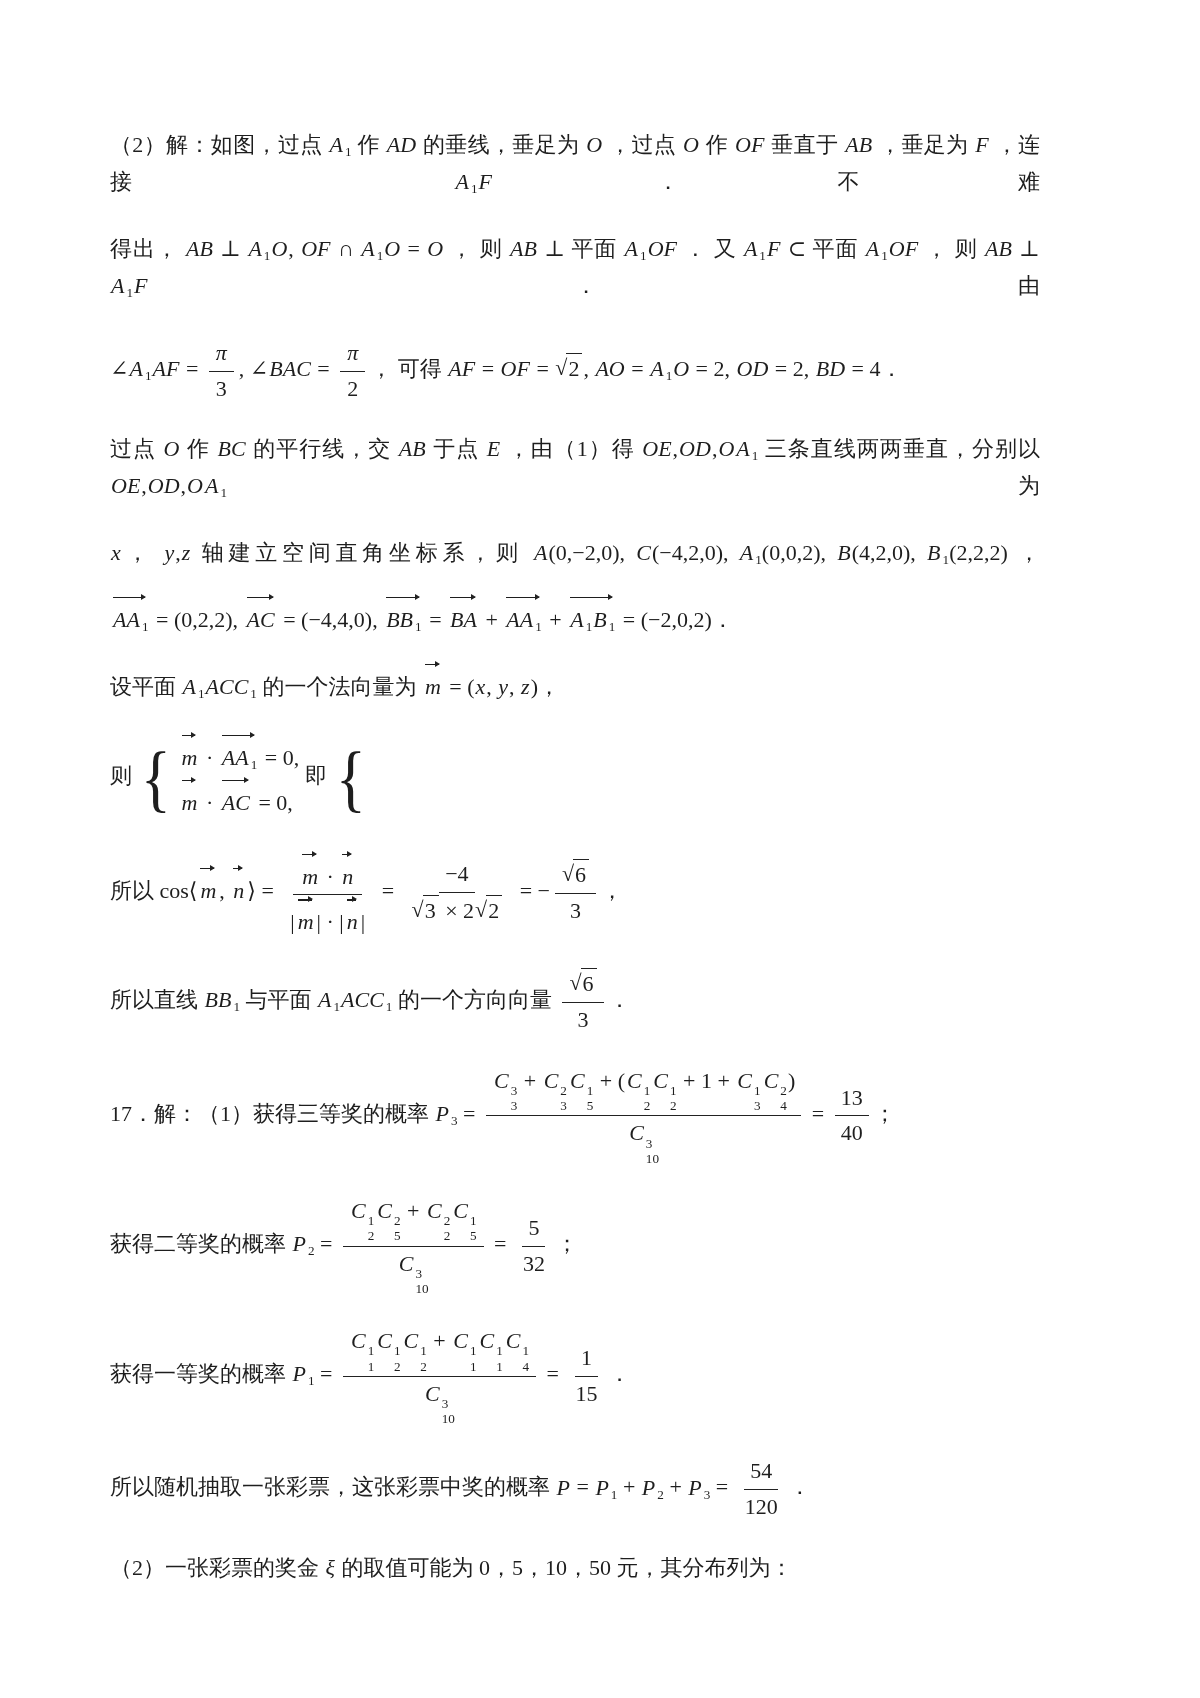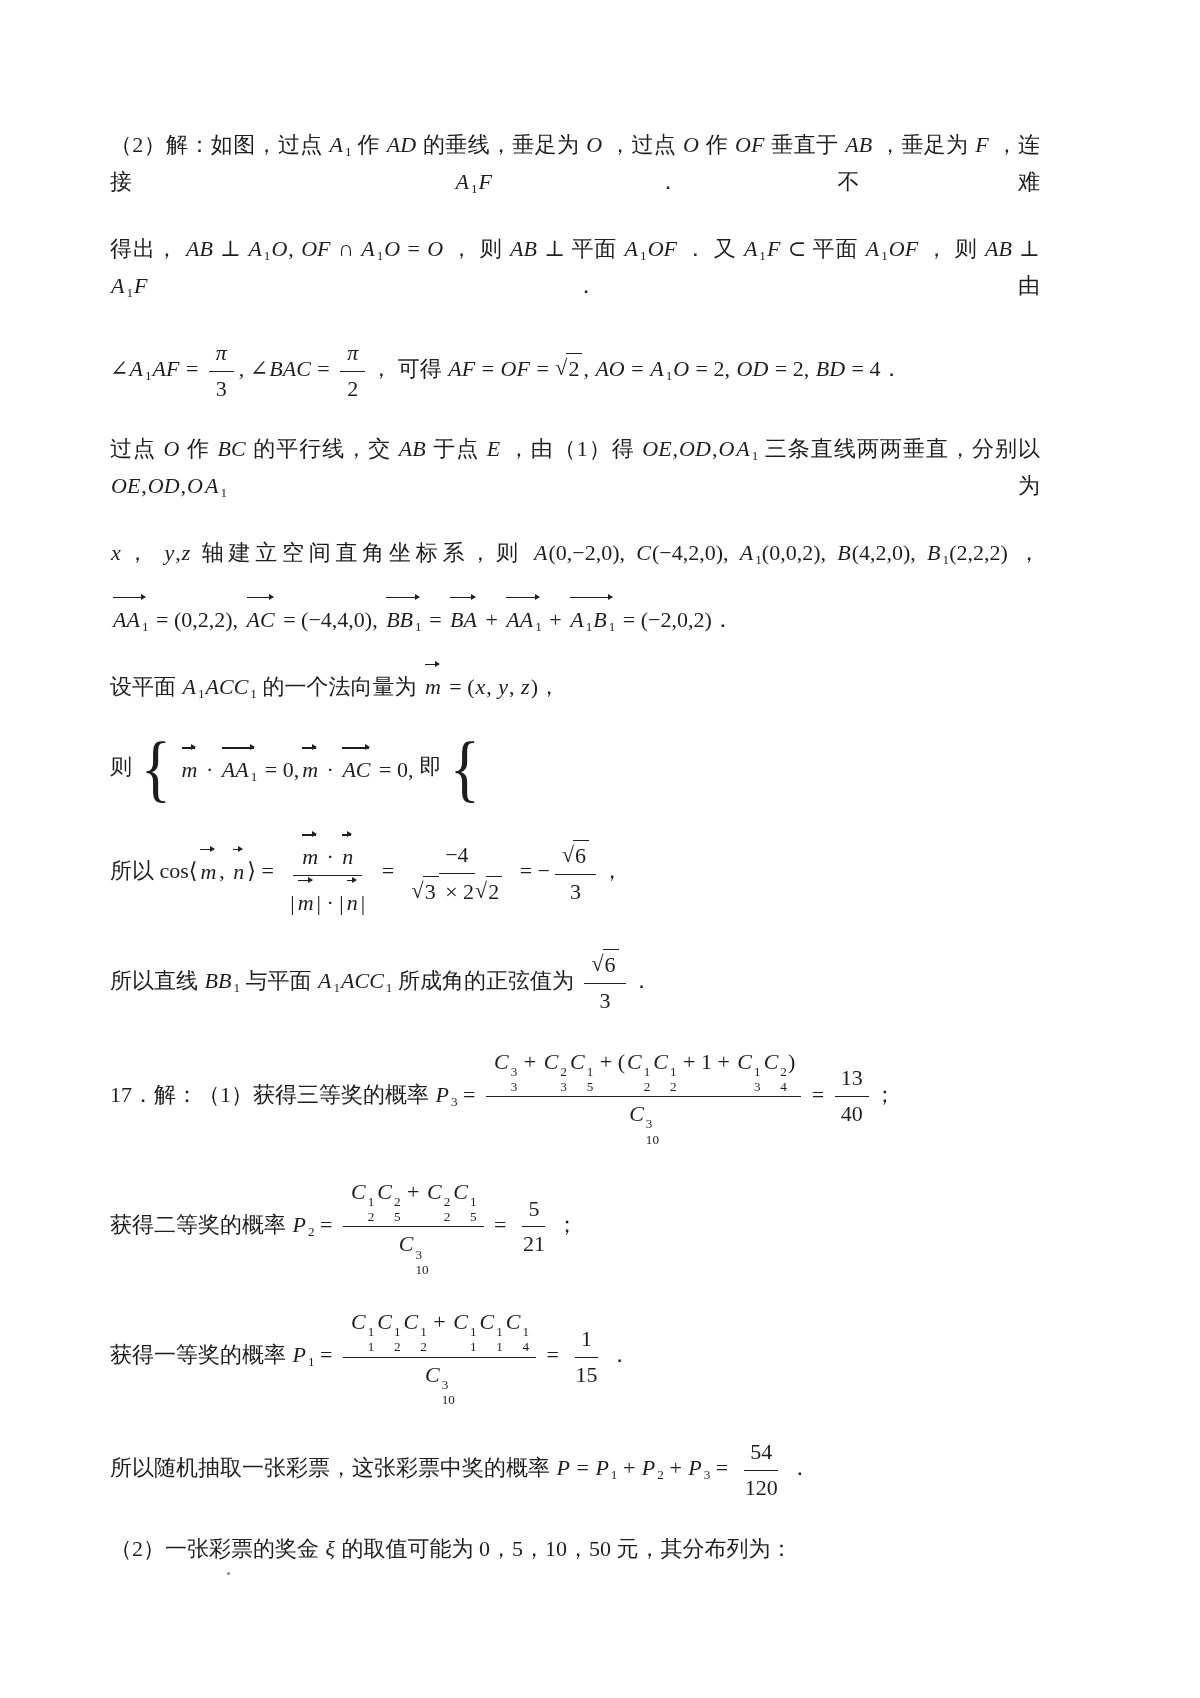--- a/index.html
+++ b/index.html
@@ -27,21 +27,21 @@
   .fden:has(.vec){padding-top:12px;}
   .sqrt{display:inline-block;white-space:nowrap;margin:0 1px;}
   .rad{display:inline-block;transform:translateY(-1px);}
   .sqi{display:inline-block;border-top:1.5px solid #222;padding:0 3px 0 2px;margin-left:-1px;}
   .vec{display:inline-block;position:relative;margin:0 2px;white-space:nowrap;}
   .vec-arrow{position:absolute;left:1px;right:3px;top:-8px;height:1.2px;background:currentColor;}
   .vec-arrow::after{content:"";position:absolute;right:-1px;top:-3px;width:0;height:0;
     border-left:5px solid #222;border-top:3px solid transparent;border-bottom:3px solid transparent;}
   .cases{display:inline-flex;align-items:center;vertical-align:middle;margin:0 6px;}
   .cases-brace{font-size:74px;line-height:0.8;font-weight:400;margin-right:5px;transform:scaleX(0.85);}
-  .cases-rows{display:inline-flex;flex-direction:row;row-gap:10px;}
+  .cases-rows{display:inline-flex;flex-direction:column;row-gap:10px;}
   .cases-row{line-height:1.35;padding-top:4px;white-space:nowrap;}
   .speck{position:absolute;left:209px;top:1572px;width:3px;height:3px;border-radius:50%;background:#8a8a8a;}
 </style>
 </head>
 <body>
 
 <div class="page">
   <div class="content">
     <div class="line justify"><span class="mtxt">（2）解：如图，过点 </span><span class="mvs"><span class="mvar">A</span><span class="msub">1</span></span><span class="mtxt"> 作 </span><span class="mvar">AD</span><span class="mtxt"> 的垂线，垂足为 </span><span class="mvar">O</span><span class="mtxt"> ，过点 </span><span class="mvar">O</span><span class="mtxt"> 作 </span><span class="mvar">OF</span><span class="mtxt"> 垂直于 </span><span class="mvar">AB</span><span class="mtxt"> ，垂足为 </span><span class="mvar">F</span><span class="mtxt"> ，连接 </span><span class="mvs"><span class="mvar">A</span><span class="msub">1</span></span><span class="mvar">F</span><span class="mtxt"> ．不难</span></div>
     <div class="line justify"><span class="mtxt">得出， </span><span class="mvar">AB</span><span class="mtxt"> ⊥ </span><span class="mvs"><span class="mvar">A</span><span class="msub">1</span></span><span class="mvar">O</span><span class="mtxt">, </span><span class="mvar">OF</span><span class="mtxt"> ∩ </span><span class="mvs"><span class="mvar">A</span><span class="msub">1</span></span><span class="mvar">O</span><span class="mtxt"> = </span><span class="mvar">O</span><span class="mtxt"> ， 则 </span><span class="mvar">AB</span><span class="mtxt"> ⊥ 平面 </span><span class="mvs"><span class="mvar">A</span><span class="msub">1</span></span><span class="mvar">OF</span><span class="mtxt"> ． 又 </span><span class="mvs"><span class="mvar">A</span><span class="msub">1</span></span><span class="mvar">F</span><span class="mtxt"> ⊂ 平面 </span><span class="mvs"><span class="mvar">A</span><span class="msub">1</span></span><span class="mvar">OF</span><span class="mtxt"> ， 则 </span><span class="mvar">AB</span><span class="mtxt"> ⊥ </span><span class="mvs"><span class="mvar">A</span><span class="msub">1</span></span><span class="mvar">F</span><span class="mtxt"> ．由</span></div>
@@ -68,21 +68,21 @@
     <div class="line"><span class="mtxt">所以 cos⟨</span><span class="vec"><span class="vec-arrow"></span><span class="vec-body"><span class="mvar">m</span></span></span><span class="mtxt">, </span><span class="vec"><span class="vec-arrow"></span><span class="vec-body"><span class="mvar">n</span></span></span><span class="mtxt">⟩ = </span><span class="frac">
           <span class="fnum"><span class="vec"><span class="vec-arrow"></span><span class="vec-body"><span class="mvar">m</span></span></span><span class="mtxt"> · </span><span class="vec"><span class="vec-arrow"></span><span class="vec-body"><span class="mvar">n</span></span></span></span>
           <span class="fden"><span class="mtxt">|</span><span class="vec"><span class="vec-arrow"></span><span class="vec-body"><span class="mvar">m</span></span></span><span class="mtxt">| · |</span><span class="vec"><span class="vec-arrow"></span><span class="vec-body"><span class="mvar">n</span></span></span><span class="mtxt">|</span></span>
         </span><span class="mtxt"> = </span><span class="frac">
           <span class="fnum"><span class="mtxt">−4</span></span>
           <span class="fden"><span class="sqrt"><span class="rad">√</span><span class="sqi"><span class="mtxt">3</span></span></span><span class="mtxt"> × 2</span><span class="sqrt"><span class="rad">√</span><span class="sqi"><span class="mtxt">2</span></span></span></span>
         </span><span class="mtxt"> = −</span><span class="frac">
           <span class="fnum"><span class="sqrt"><span class="rad">√</span><span class="sqi"><span class="mtxt">6</span></span></span></span>
           <span class="fden"><span class="mtxt">3</span></span>
         </span><span class="mtxt">，</span></div>
-    <div class="line"><span class="mtxt">所以直线 </span><span class="mvs"><span class="mvar">BB</span><span class="msub">1</span></span><span class="mtxt"> 与平面 </span><span class="mvs"><span class="mvar">A</span><span class="msub">1</span></span><span class="mvs"><span class="mvar">ACC</span><span class="msub">1</span></span><span class="mtxt"> 所成角的正弦值为 </span><span class="frac">
+    <div class="line"><span class="mtxt">所以直线 </span><span class="mvs"><span class="mvar">BB</span><span class="msub">1</span></span><span class="mtxt"> 与平面 </span><span class="mvs"><span class="mvar">A</span><span class="msub">1</span></span><span class="mvs"><span class="mvar">ACC</span><span class="msub">1</span></span><span class="mtxt"> 的一个方向向量 </span><span class="frac">
           <span class="fnum"><span class="sqrt"><span class="rad">√</span><span class="sqi"><span class="mtxt">6</span></span></span></span>
           <span class="fden"><span class="mtxt">3</span></span>
         </span><span class="mtxt">．</span></div>
     <div class="line"><span class="mtxt">17．解：（1）获得三等奖的概率 </span><span class="mvs"><span class="mvar">P</span><span class="msub">3</span></span><span class="mtxt"> = </span><span class="frac">
           <span class="fnum"><span class="comb"><span class="mvar">C</span><span class="comb-stack">
                 <span class="cs-sup">3</span>
                 <span class="cs-sub">3</span>
               </span></span><span class="mtxt"> + </span><span class="comb"><span class="mvar">C</span><span class="comb-stack">
                 <span class="cs-sup">2</span>
                 <span class="cs-sub">3</span>
@@ -123,21 +123,21 @@
               </span></span><span class="comb"><span class="mvar">C</span><span class="comb-stack">
                 <span class="cs-sup">1</span>
                 <span class="cs-sub">5</span>
               </span></span></span>
           <span class="fden"><span class="comb"><span class="mvar">C</span><span class="comb-stack">
                 <span class="cs-sup">3</span>
                 <span class="cs-sub">10</span>
               </span></span></span>
         </span><span class="mtxt"> = </span><span class="frac">
           <span class="fnum"><span class="mtxt">5</span></span>
-          <span class="fden"><span class="mtxt">21</span></span>
+          <span class="fden"><span class="mtxt">32</span></span>
         </span><span class="mtxt">；</span></div>
     <div class="line"><span class="mtxt">获得一等奖的概率 </span><span class="mvs"><span class="mvar">P</span><span class="msub">1</span></span><span class="mtxt"> = </span><span class="frac">
           <span class="fnum"><span class="comb"><span class="mvar">C</span><span class="comb-stack">
                 <span class="cs-sup">1</span>
                 <span class="cs-sub">1</span>
               </span></span><span class="comb"><span class="mvar">C</span><span class="comb-stack">
                 <span class="cs-sup">1</span>
                 <span class="cs-sub">2</span>
               </span></span><span class="comb"><span class="mvar">C</span><span class="comb-stack">
                 <span class="cs-sup">1</span>

